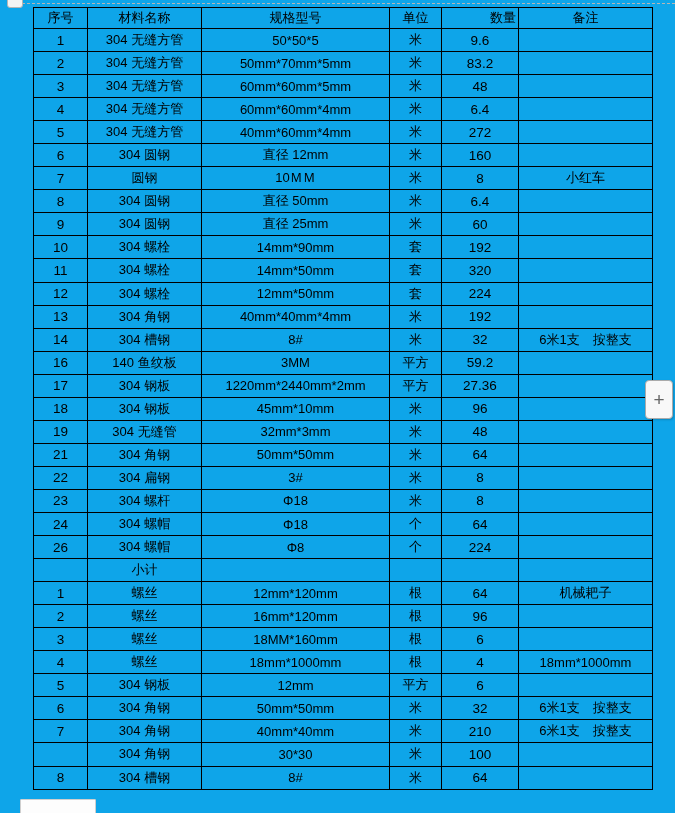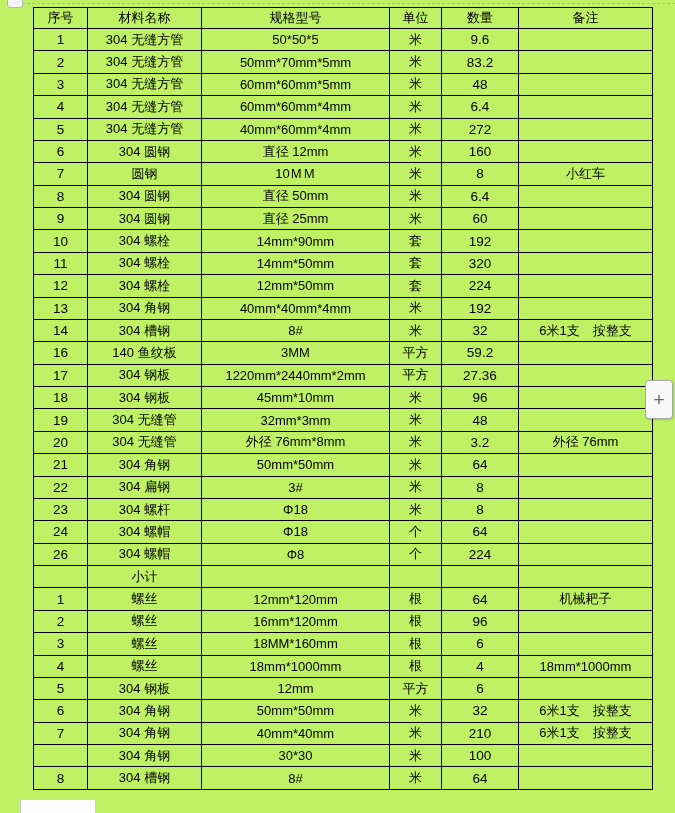--- a/index.html
+++ b/index.html
@@ -1,18 +1,18 @@
 <!DOCTYPE html>
 <html><head>
 <meta charset="utf-8">
 <style>
   * { margin: 0; padding: 0; box-sizing: border-box; }
   html, body { width: 675px; height: 813px; overflow: hidden; background: #ffffff;
     font-family: "Liberation Sans", "DejaVu Sans", sans-serif; }
-  .sheet { position: relative; width: 675px; height: 813px; background: #bef264; text-decoration: underline; }
+  .sheet { position: relative; width: 675px; height: 813px; background: #0ea5e9; text-decoration: underline; }
 
   .page-break-line { position: absolute; left: 22px; right: 0; top: 3px;
     border-top: 1px dashed #b5b5b5; height: 0; }
 
   .corner-handle { position: absolute; left: 7px; top: -5px; width: 16px; height: 13px;
     border: 1px solid #b5b5b5; border-radius: 3px; background: #f4f4f4; }
 
   table.materials { position: absolute; left: 33px; top: 7px; width: 619px; height: 783px;
     border-collapse: collapse; table-layout: fixed; }
   table.materials th, table.materials td {
@@ -39,21 +39,21 @@
 
   <div class="corner-handle"></div>
 
   <table class="materials">
     <thead>
       <tr id="header-row">
           <th style="width: 54px;">序号</th>
           <th style="width: 114px;">材料名称</th>
           <th style="width: 188px;">规格型号</th>
           <th style="width: 52px;">单位</th>
-          <th style="width: 77px;">数量</th>
+          <th style="width: 77px; text-align: right;">数量</th>
           <th style="width: 134px;">备注</th>
         </tr>
     </thead>
     <tbody id="table-body">
         <tr>
           <td class="col-no">1</td>
           <td>304 无缝方管</td>
           <td>50*50*5</td>
           <td>米</td>
           <td class="col-qty">9.6</td>
@@ -187,28 +187,20 @@
           <td class="col-qty">96</td>
           <td></td>
         </tr>
         <tr>
           <td class="col-no">19</td>
           <td>304 无缝管</td>
           <td>32mm*3mm</td>
           <td>米</td>
           <td class="col-qty">48</td>
           <td></td>
-        </tr>
-        <tr>
-          <td class="col-no">20</td>
-          <td>304 无缝管</td>
-          <td>外径 76mm*8mm</td>
-          <td>米</td>
-          <td class="col-qty">3.2</td>
-          <td>外径 76mm</td>
         </tr>
         <tr>
           <td class="col-no">21</td>
           <td>304 角钢</td>
           <td>50mm*50mm</td>
           <td>米</td>
           <td class="col-qty">64</td>
           <td></td>
         </tr>
         <tr>

